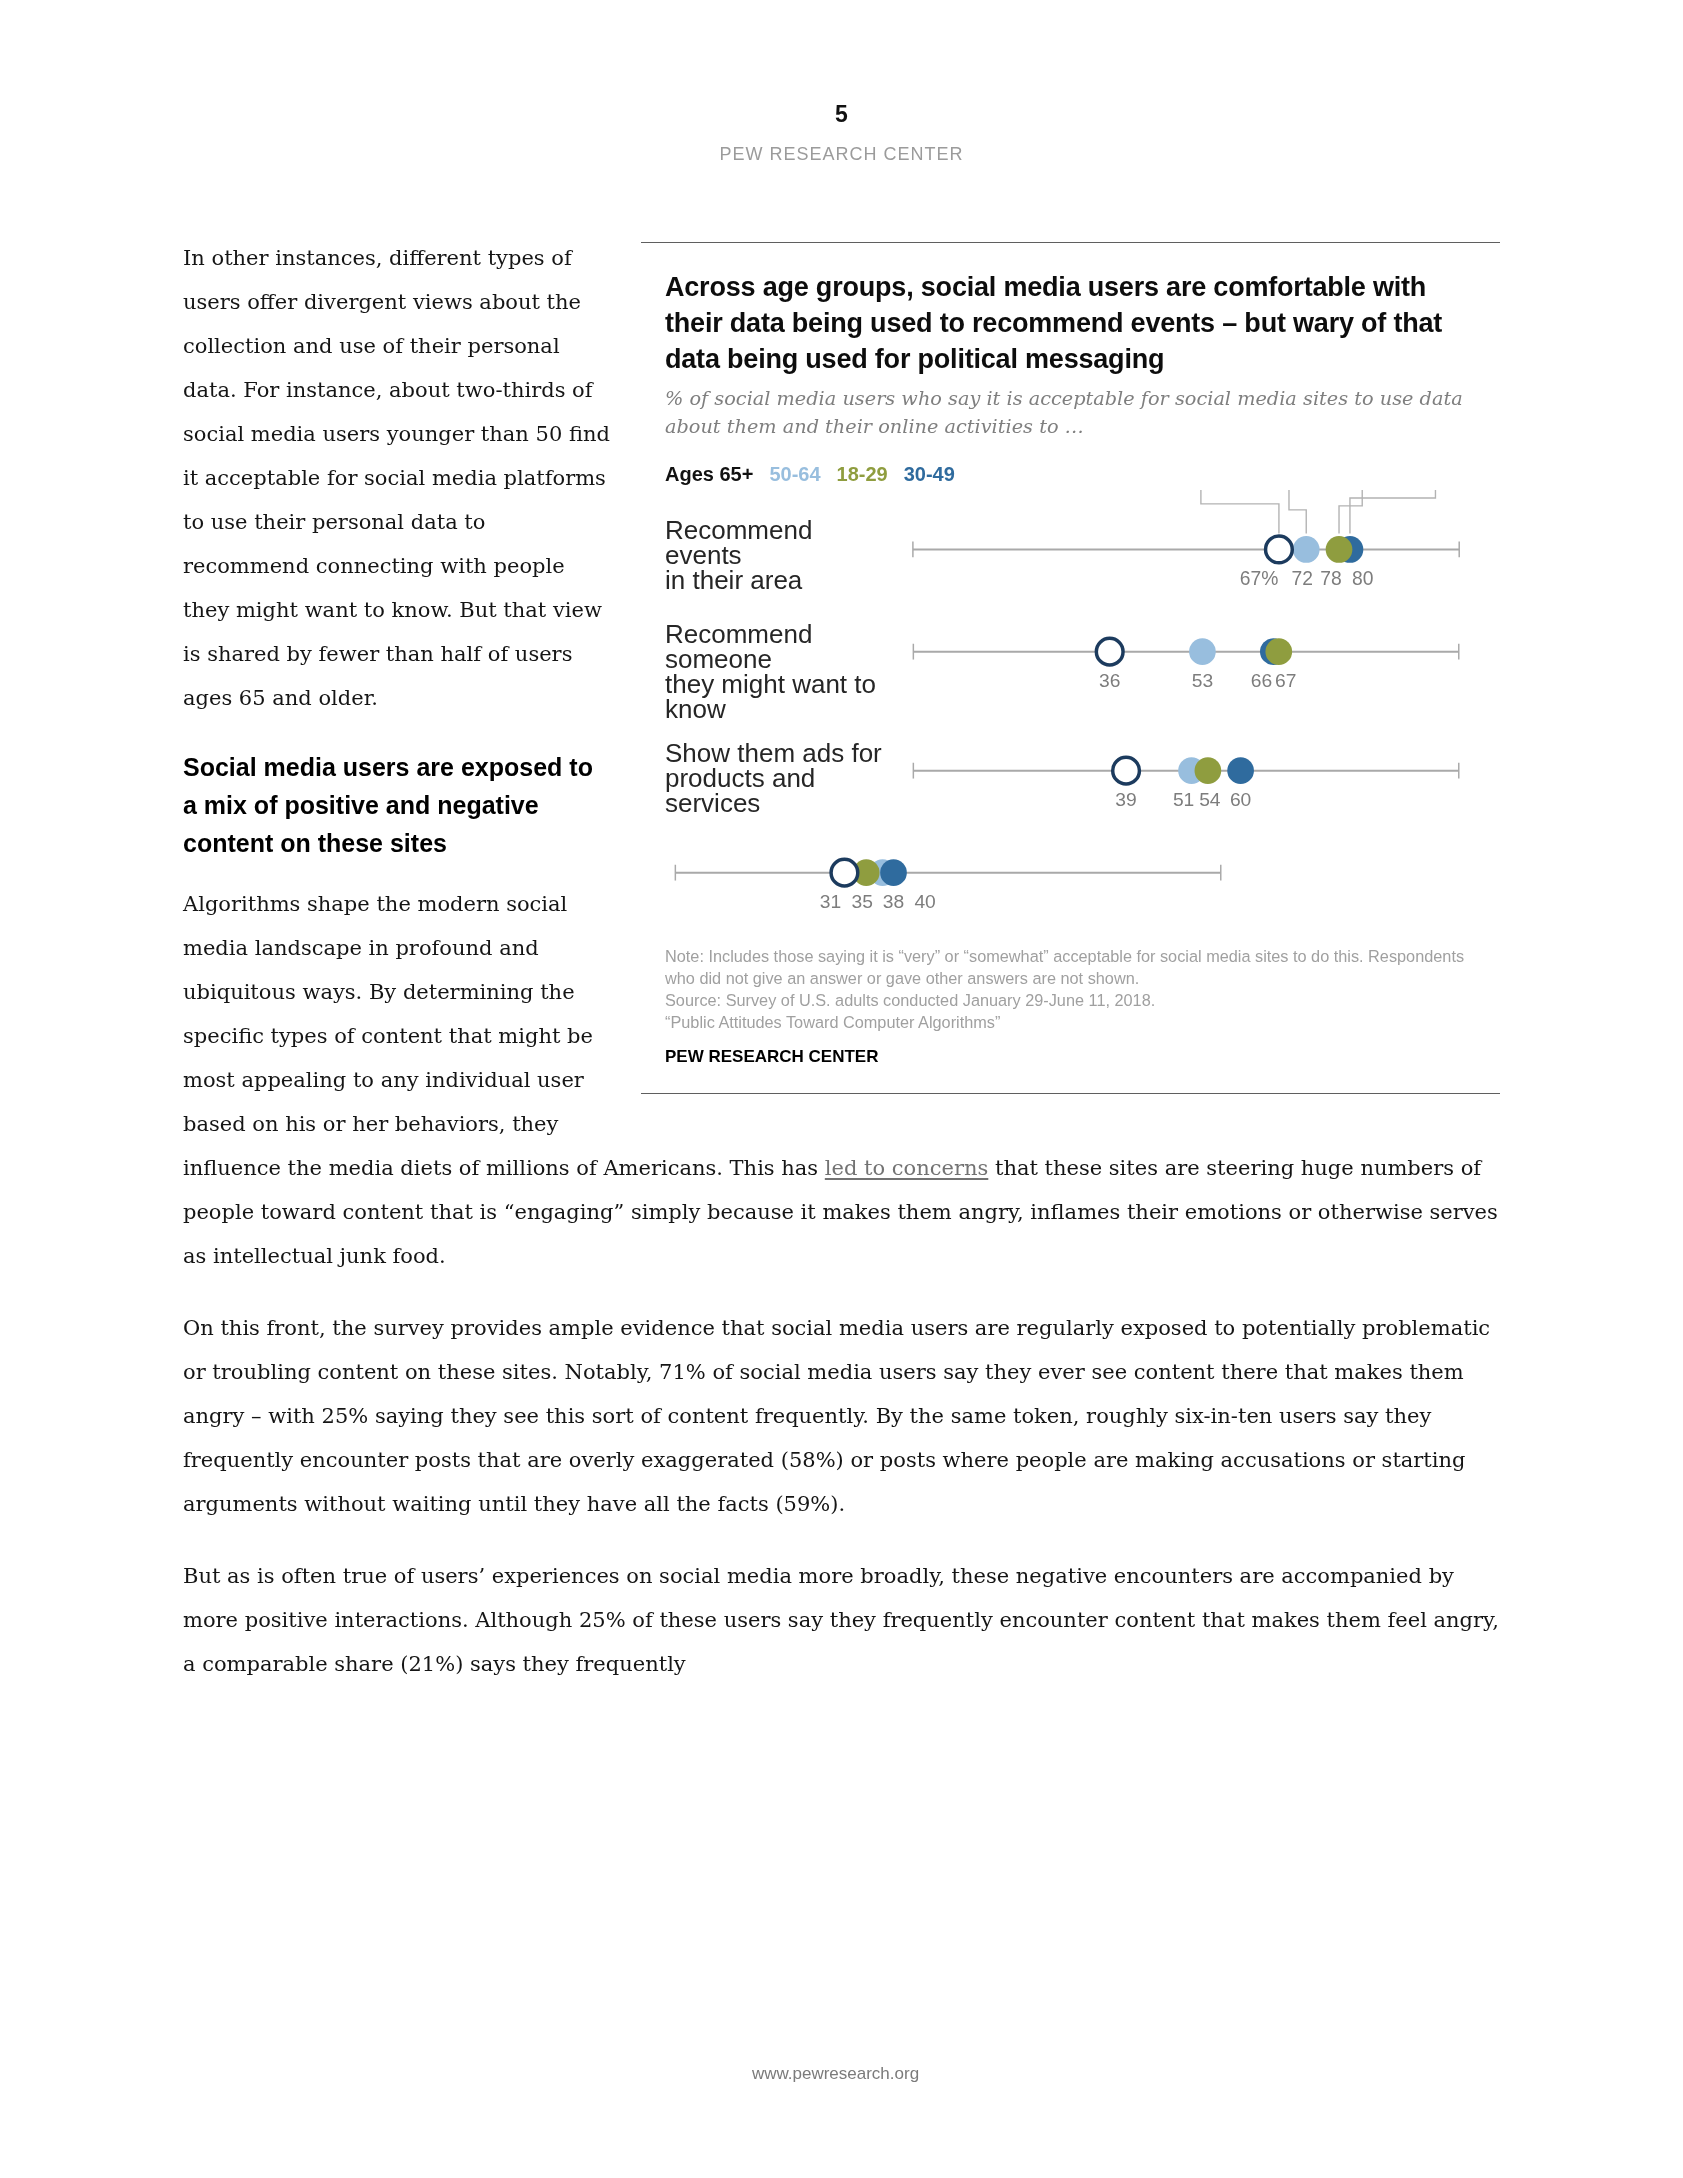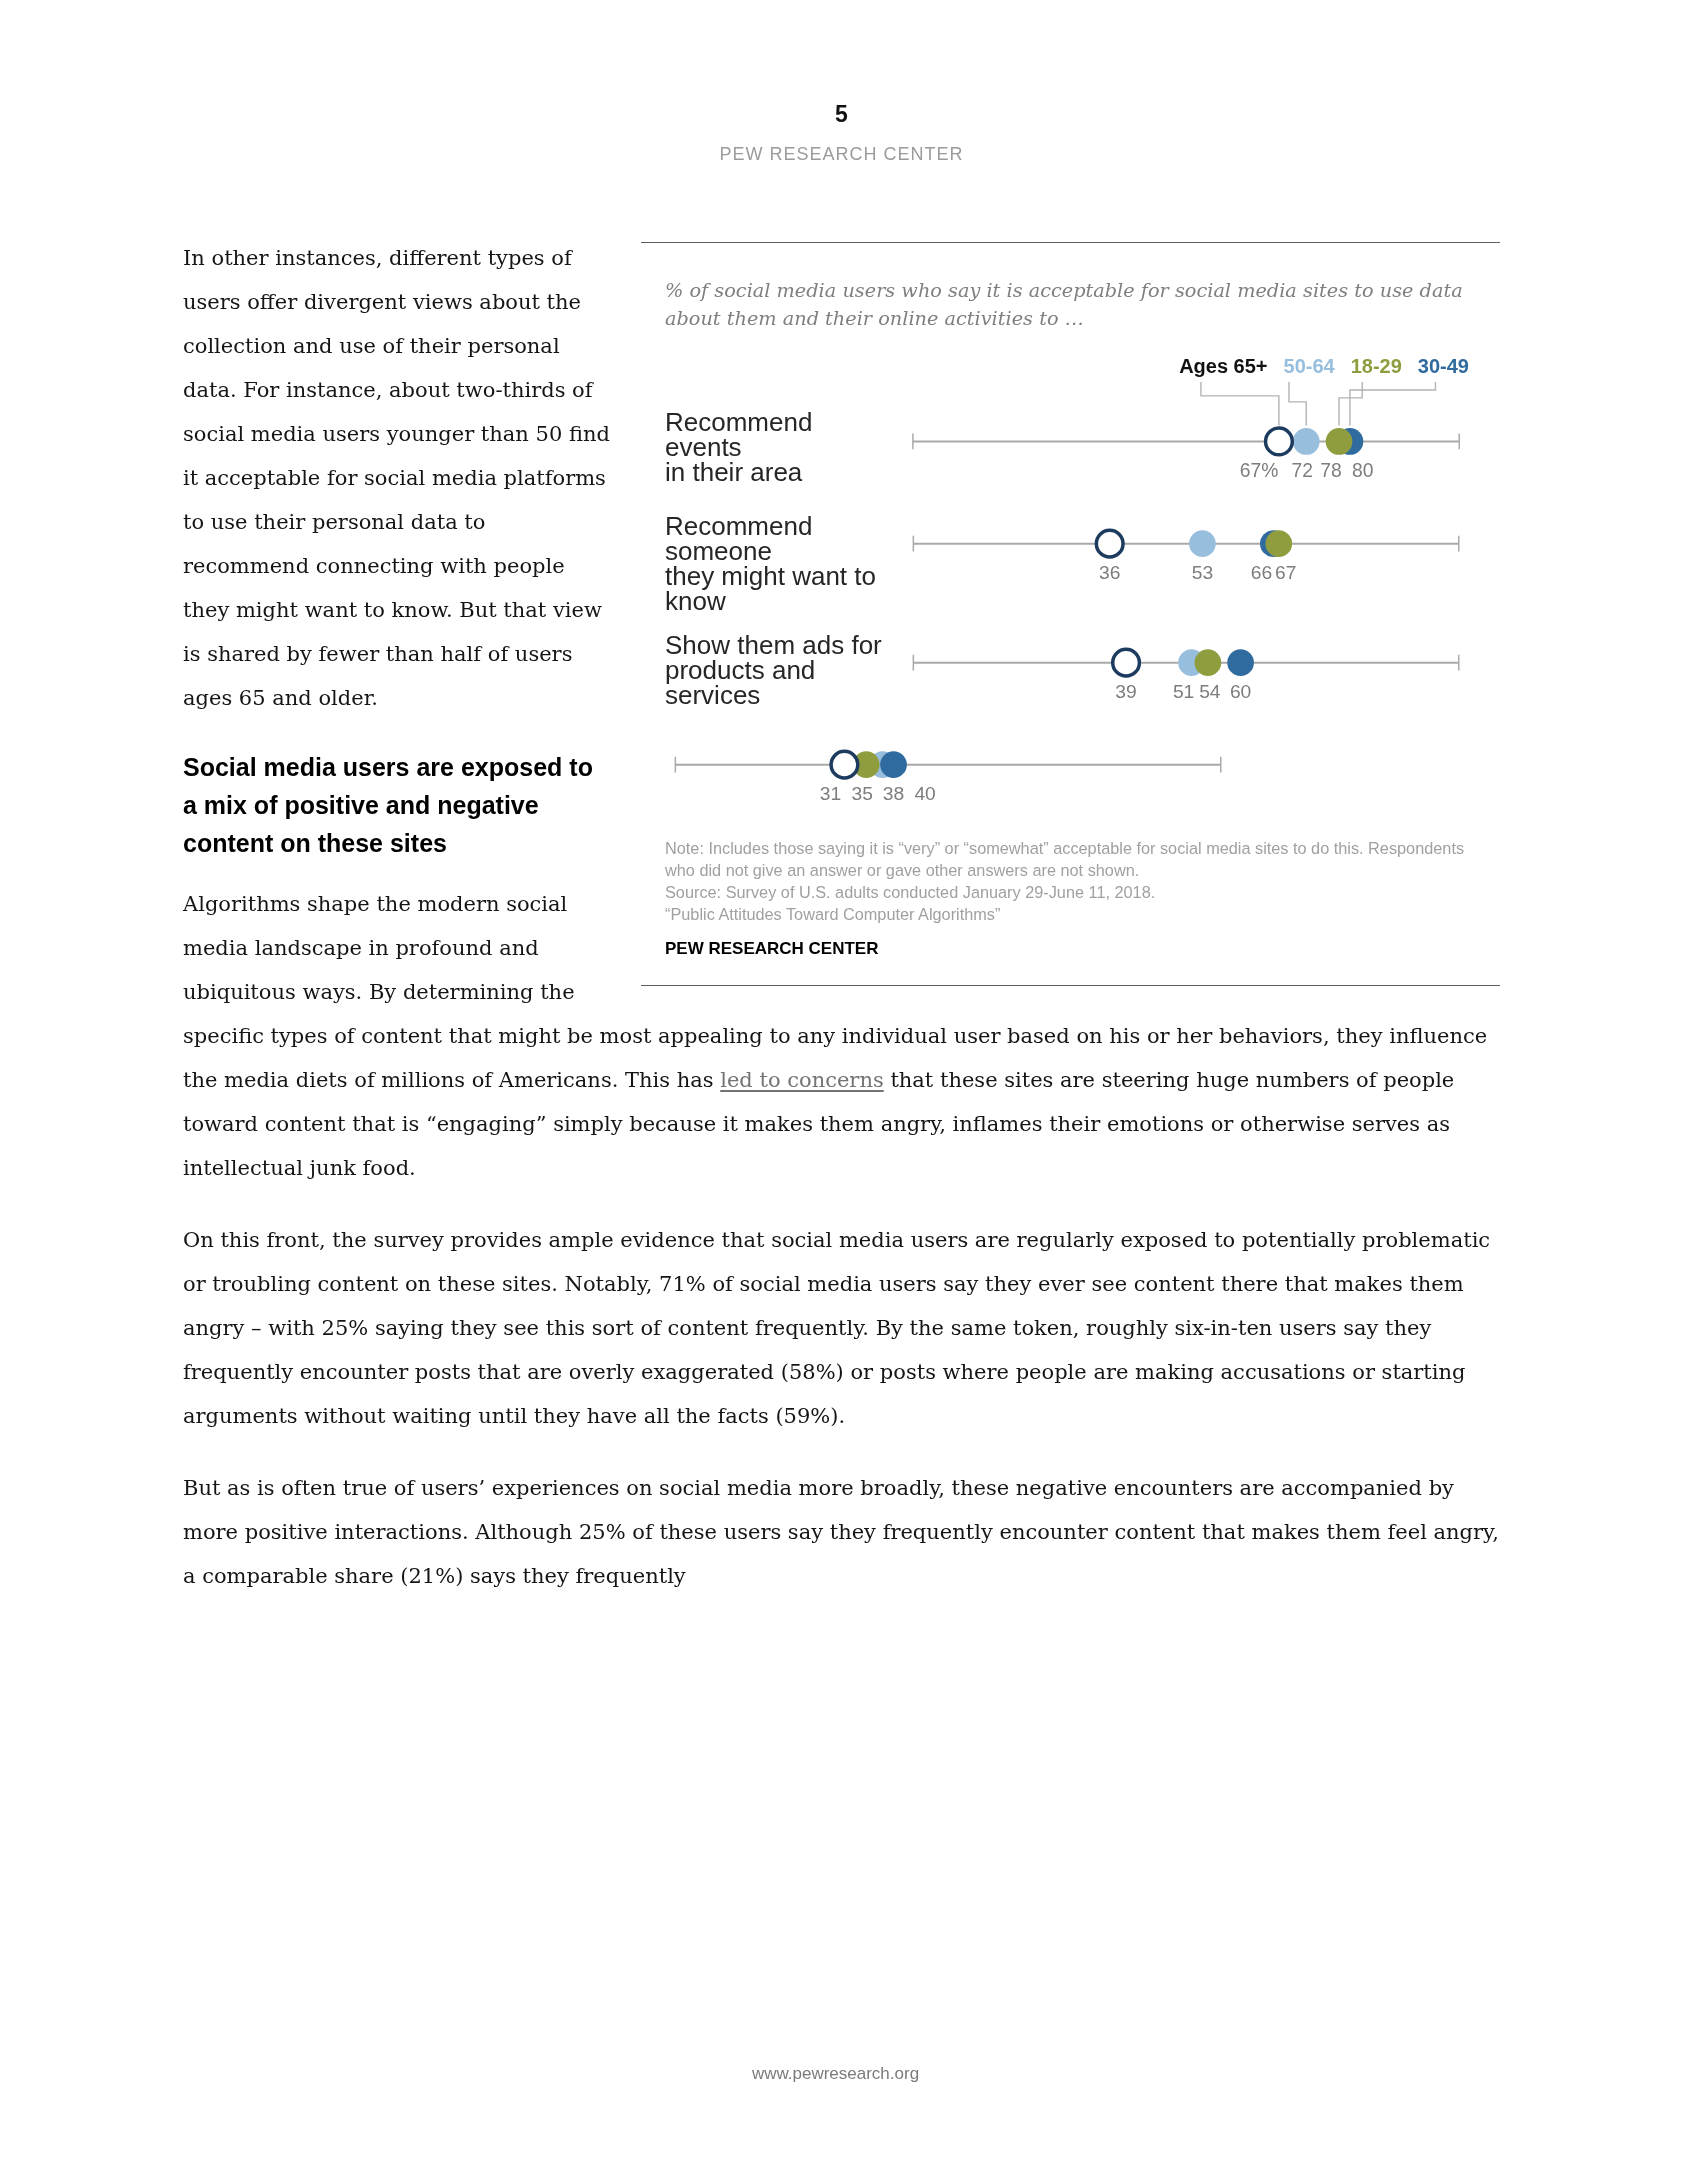--- a/index.html
+++ b/index.html
@@ -19,21 +19,21 @@
   a.ilink{color:#737373;text-decoration:underline;text-underline-offset:3px;cursor:pointer;}
   
   figure.chart{float:right;width:859px;margin:6px 0 26px 28px;padding:0;
          border-top:1px solid #5f5f5f;border-bottom:1px solid #5f5f5f;
          box-sizing:border-box;}
   .chart-inner{padding:26px 22px 26px 24px;}
   .c-title{font-size:27px;font-weight:bold;line-height:36px;color:#0d0d0d;letter-spacing:-0.2px;}
   .c-sub{margin-top:8px;font-family:"DejaVu Serif",serif;font-style:italic;font-size:19.3px;
          line-height:28px;color:#7f7f7f;}
   .plot{margin-top:22px;}
-  .legend{display:flex;justify-content:flex-end;gap:16px;width:814px;box-sizing:border-box;
+  .legend{display:flex;justify-content:flex-start;gap:16px;width:814px;box-sizing:border-box;
           padding-right:10px;font-size:20px;font-weight:bold;}
   .row{display:grid;grid-template-columns:238px 576px;margin-bottom:19px;}
   .rowlabel{font-size:26px;line-height:25px;color:#262626;padding-right:14px;}
   .row0 .rowlabel{margin-top:32px;}
   .c-note{margin-top:14px;font-size:16.3px;line-height:22px;color:#a0a0a0;}
   .c-brand{margin-top:14px;font-size:17px;font-weight:bold;color:#000;}
   
   .foot{position:absolute;left:0;right:12px;bottom:94px;text-align:center;
         font-size:17px;color:#7b7b7b;}
 </style>
@@ -44,20 +44,21 @@
 
   <div class="hdr">
     <div class="pg">5</div>
     <div class="org">PEW RESEARCH CENTER</div>
   </div>
 
   <div class="content">
 
     <figure class="chart">
       <div class="chart-inner">
+        <div class="c-title">Across age groups, social media users are comfortable with their data being used to recommend events – but wary of that data being used for political messaging</div>
         <div class="c-sub">% of social media users who say it is acceptable for social media sites to use data about them and their online activities to …</div>
         <div class="plot">
           <div class="legend" id="legend">
               <span style="color: rgb(17, 17, 17);">Ages 65+</span>
               <span style="color: rgb(152, 190, 222);">50-64</span>
               <span style="color: rgb(143, 157, 63);">18-29</span>
               <span style="color: rgb(47, 107, 158);">30-49</span>
             </div>
           <div id="rows">
               <div class="row row0">

